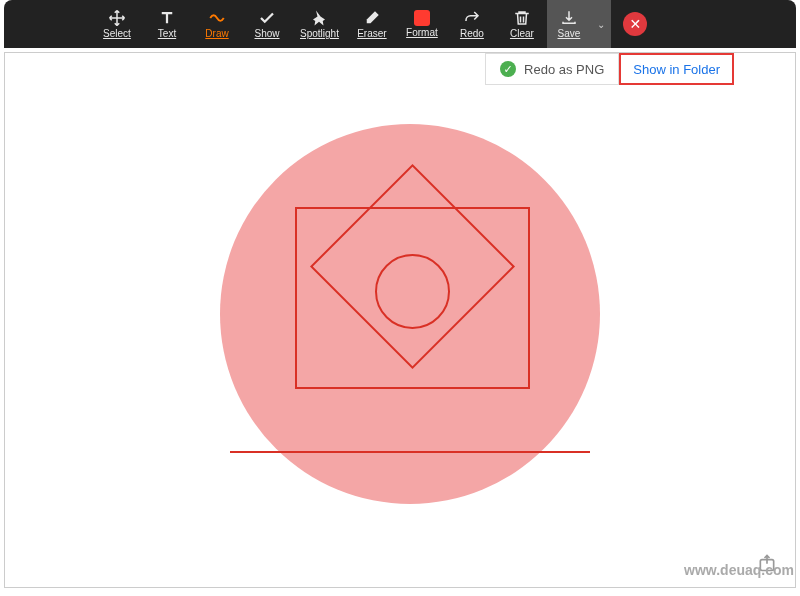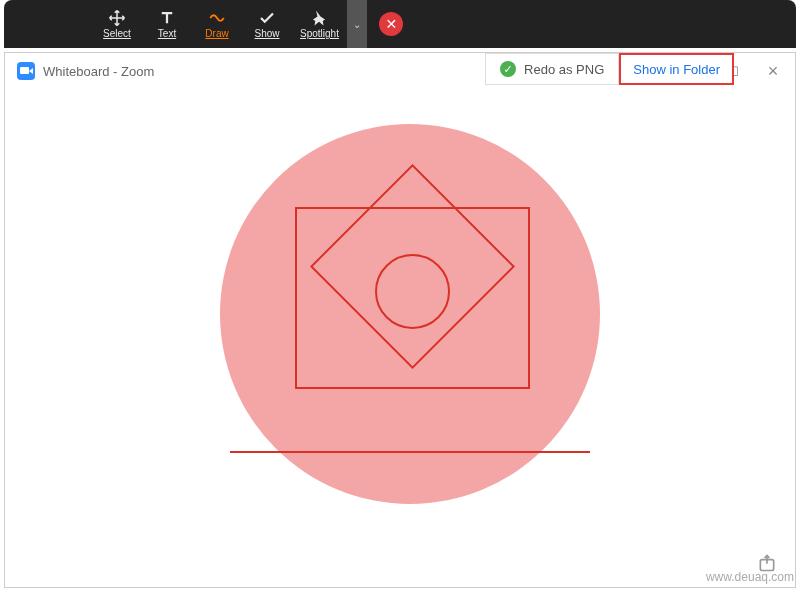--- a/index.html
+++ b/index.html
@@ -237,23 +237,24 @@
       position: absolute;
       right: 18px;
       bottom: 14px;
       width: 20px;
       height: 20px;
       color: #888;
     }
     .watermark {
       position: absolute;
       right: 6px;
-      bottom: 12px;
-      font-size: 12px;
+      bottom: 18px;
+      font-size: 14px;
       color: #aaa;
+      font-weight: bold;
     }
   </style>
 </head>
 <body>
 
 <div class="toolbar">
   <div class="tool">
     <div class="tool-icon">
       <svg width="18" height="18" viewBox="0 0 24 24" fill="none" stroke="#e8e8e8" stroke-width="2">
           <path d="M12 2v20M2 12h20M12 2l-3 3M12 2l3 3M12 22l-3-3M12 22l3-3M2 12l3-3M2 12l3 3M22 12l-3-3M22 12l-3 3"></path>
@@ -286,51 +287,79 @@
     <span class="tool-label">Show</span>
   </div>
   <div class="tool">
     <div class="tool-icon">
       <svg width="18" height="18" viewBox="0 0 24 24" fill="#e8e8e8">
           <path d="M8 2l2 8-6 4 3 2-1 6 6-5 6 5-1-6 3-2-6-4z"></path>
         </svg>
     </div>
     <span class="tool-label">Spotlight</span>
   </div>
+  <div class="tool">
+    <div class="tool-icon">
+      <svg width="18" height="18" viewBox="0 0 24 24" fill="#e8e8e8">
+          <path d="M16 3l5 5-11 11H5v-5z"></path>
+        </svg>
+    </div>
+    <span class="tool-label">Eraser</span>
+  </div>
+  <div class="tool">
+    <div class="tool-icon">
+      <div style="width:16px;height:16px;background:#ff3b30;border-radius:3px;"></div>
+    </div>
+    <span class="tool-label">Format</span>
+  </div>
+  <div class="tool">
+    <div class="tool-icon">
+      <svg width="18" height="18" viewBox="0 0 24 24" fill="none" stroke="#e8e8e8" stroke-width="2">
+          <path d="M15 14l5-5-5-5M20 9H10a6 6 0 00-6 6v1"></path>
+        </svg>
+    </div>
+    <span class="tool-label">Redo</span>
+  </div>
+  <div class="tool">
+    <div class="tool-icon">
+      <svg width="18" height="18" viewBox="0 0 24 24" fill="none" stroke="#e8e8e8" stroke-width="2">
+          <path d="M3 6h18M8 6V4h8v2M6 6l1 14h10l1-14M10 10v8M14 10v8"></path>
+        </svg>
+    </div>
+    <span class="tool-label">Clear</span>
+  </div>
   <div class="save-group">
+    <div class="tool" style="min-width:44px;">
+      <div class="tool-icon">
+        <svg width="18" height="18" viewBox="0 0 24 24" fill="none" stroke="#e8e8e8" stroke-width="2">
+            <path d="M12 3v12m-4-4l4 4 4-4M4 17v2h16v-2"></path>
+          </svg>
+      </div>
+      <span class="tool-label">Save</span>
+    </div>
     <div class="save-dropdown">
       <span>⌄</span>
     </div>
   </div>
   <div class="close-btn">
     <span>✕</span>
   </div>
 </div>
 
 <div class="notification-bar">
   <div class="saved-msg">
     <span class="check-icon">✓</span>
     <span>Redo as PNG</span>
   </div>
   <div class="show-folder">
     <span>Show in Folder</span>
   </div>
 </div>
 
 <div class="window-area">
-  <div class="window-titlebar">
-    <div class="title-left">
-      <div class="zoom-icon"></div>
-      <span class="window-title">Whiteboard - Zoom</span>
-    </div>
-    <div class="title-right">
-      <span class="win-btn" style="font-size:13px;">☐</span>
-      <span class="win-btn">×</span>
-    </div>
-  </div>
   <div class="canvas-area">
     <div class="big-circle"></div>
     <div class="red-rect"></div>
     <div class="diamond"></div>
     <div class="inner-circle"></div>
     <div class="red-line"></div>
     <div class="share-icon">
       <svg width="20" height="20" viewBox="0 0 24 24" fill="none" stroke="#999" stroke-width="2">
           <rect x="4" y="8" width="16" height="13" rx="2"></rect>
           <path d="M12 3v10m-3-7l3-3 3 3"></path>

